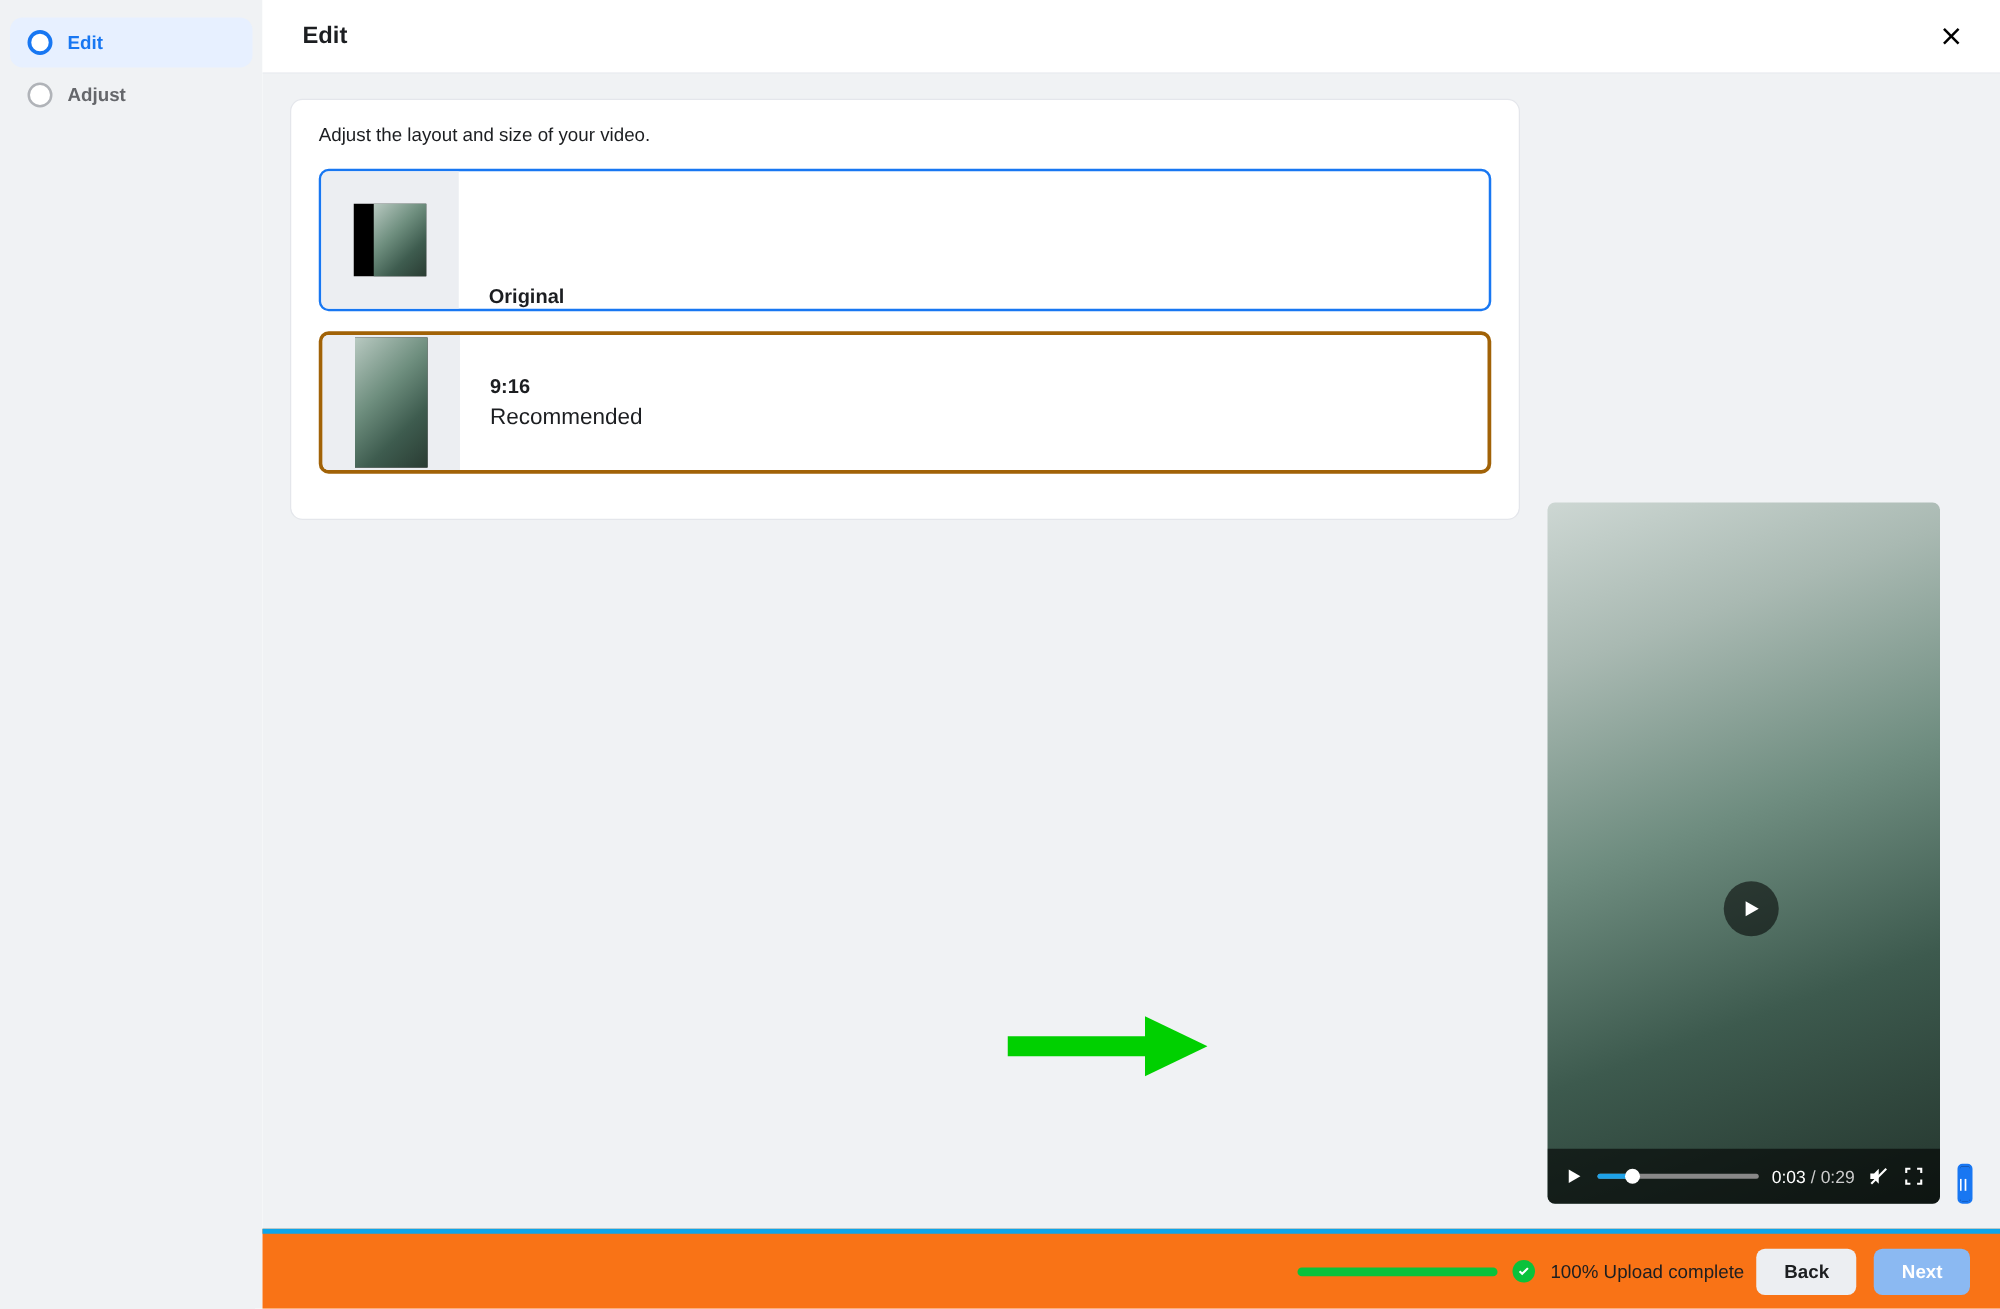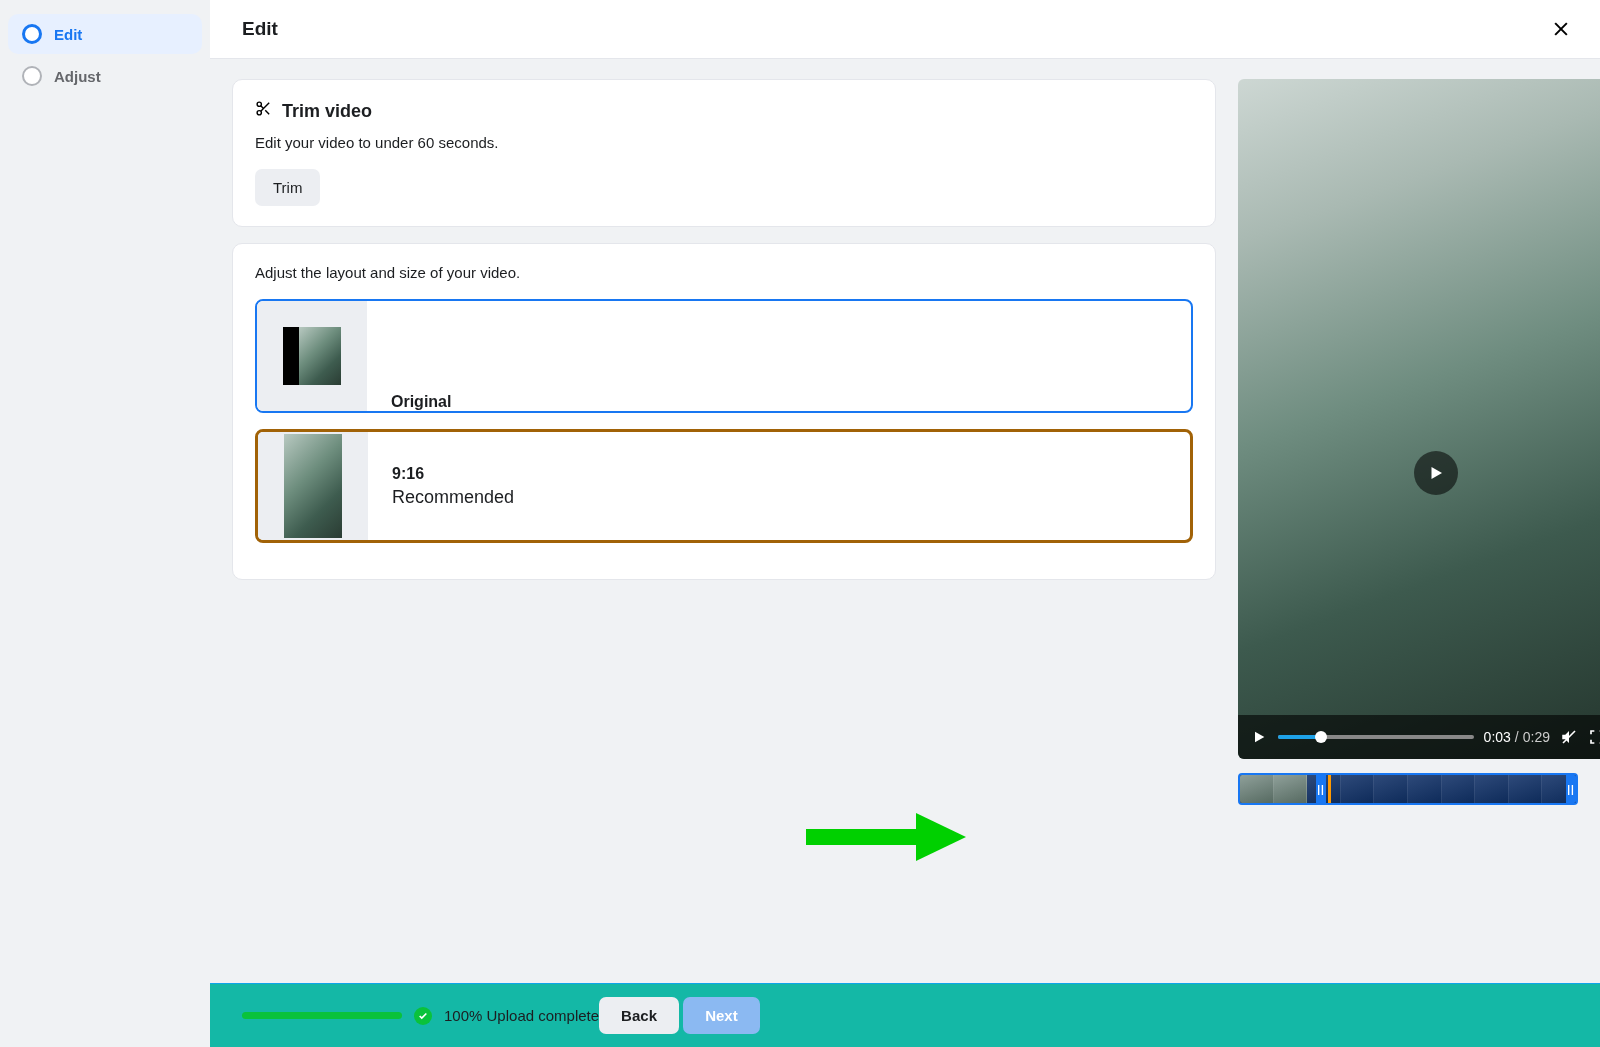--- a/index.html
+++ b/index.html
@@ -138,22 +138,22 @@
   }
   .thumb.original .thumb-inner { left: 16px; right:0; }
   .option .opt-text { padding: 0 24px; }
   .option .opt-title { font-weight: 700; font-size: 16px; }
   .option .opt-sub { font-size: 18px; color: #1c1e21; margin-top: 4px; }
 
   
   .right-col {
     width: 340px;
     display: flex;
-    flex-direction: column;
     gap: 14px;
+    align-items: flex-end;
   }
   .preview {
     width: 380px;
     aspect-ratio: 380/680;
     background: linear-gradient(160deg,#cdd7d3 0%, #a9b9b2 20%, #6f8d80 45%, #3d5a4e 70%, #24352d 100%);
     border-radius: 6px;
     position: relative;
     overflow: hidden;
   }
   .play-overlay {
@@ -231,40 +231,40 @@
   .timeline .handle.left { position:absolute; left:76px; top:0; bottom:0; }
   .timeline .handle.right { position:absolute; right:0; top:0; bottom:0; }
   .timeline .playhead {
     position:absolute; left:88px; top:-2px; bottom:-2px;
     width:3px; background:#ff9900;
   }
 
   
   .bottombar {
     height: 64px;
-    border-top: 1px solid #0ea5e9;
-    display: flex;
-    align-items: center;
-    justify-content: flex-start;
+    border-top: 4px solid #0ea5e9;
+    display: flex;
+    align-items: center;
+    justify-content: flex-end;
     padding: 0 24px 0 32px;
-    background: #14b8a6;
+    background: #f97316;
   }
   .upload-status {
     display:flex; align-items:center; gap:12px;
   }
   .upload-bar {
     width: 160px; height:7px; background:#0ac23b; border-radius:4px;
   }
   .upload-check {
     width:18px; height:18px; background:#0ac23b; border-radius:50%;
     display:flex; align-items:center; justify-content:center; color:#fff;
   }
   .nav-btn {
     border:none; border-radius:7px; padding:10px 22px;
-    font-size:15px; font-weight:600; cursor:pointer; 
+    font-size:15px; font-weight:600; cursor:pointer; margin-left:10px;
   }
   .nav-btn.back { background:#eceef2; color:#1c1e21; }
   .nav-btn.next { background:#8bb9f2; color:#fff; }
 </style>
 </head>
 <body>
 
 <aside class="sidebar">
   <div class="step-item active">
     <span class="step-icon active-ring"></span>
@@ -284,36 +284,20 @@
           <line x1="5" y1="5" x2="19" y2="19"></line>
           <line x1="19" y1="5" x2="5" y2="19"></line>
         </svg>
     </div>
   </div>
 
   <div class="content-area">
 
     <div class="left-col">
 
-      <div class="card">
-        <div class="card-title">
-          <span>
-            <svg width="17" height="17" viewBox="0 0 24 24" fill="none" stroke="#000" stroke-width="2">
-              <circle cx="6" cy="6" r="3"></circle>
-                <circle cx="6" cy="18" r="3"></circle>
-              <line x1="20" y1="4" x2="8.12" y2="15.88"></line>
-                <line x1="14.47" y1="14.48" x2="20" y2="20"></line>
-              <line x1="8.12" y1="8.12" x2="12" y2="12"></line>
-            </svg>
-          </span>
-          <span>Trim video</span>
-        </div>
-        <p class="card-desc">Edit your video to under 60 seconds.</p>
-        <button class="trim-btn">Trim</button>
-      </div>
 
       <div class="card">
         <p class="card-desc">Adjust the layout and size of your video.</p>
 
         <div class="option selected">
           <div class="thumb-wrap">
             <div class="thumb original">
                 <div class="thumb-inner"></div>
               </div>
           </div>

